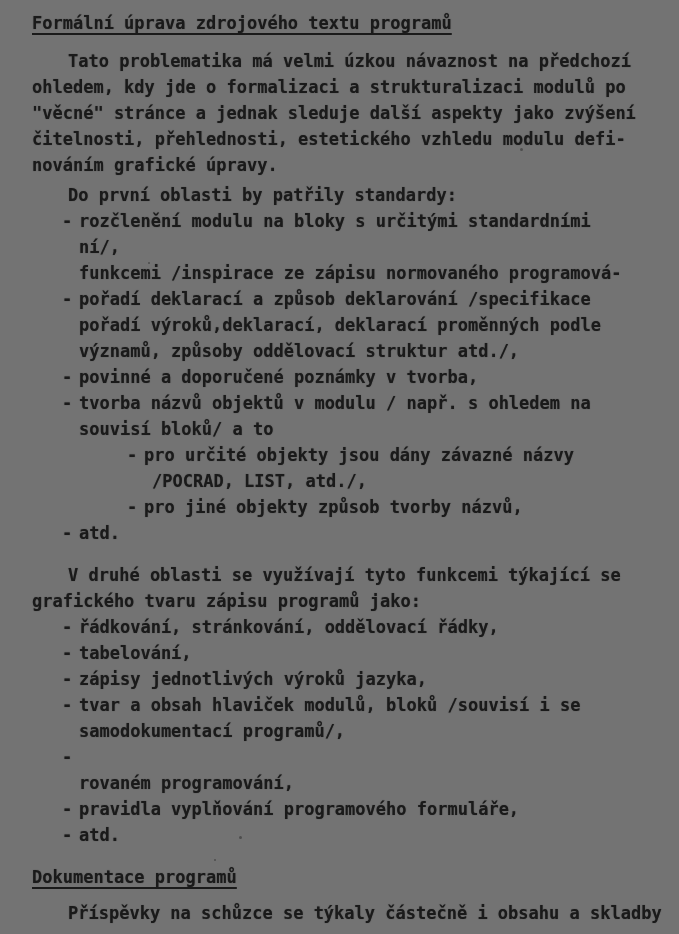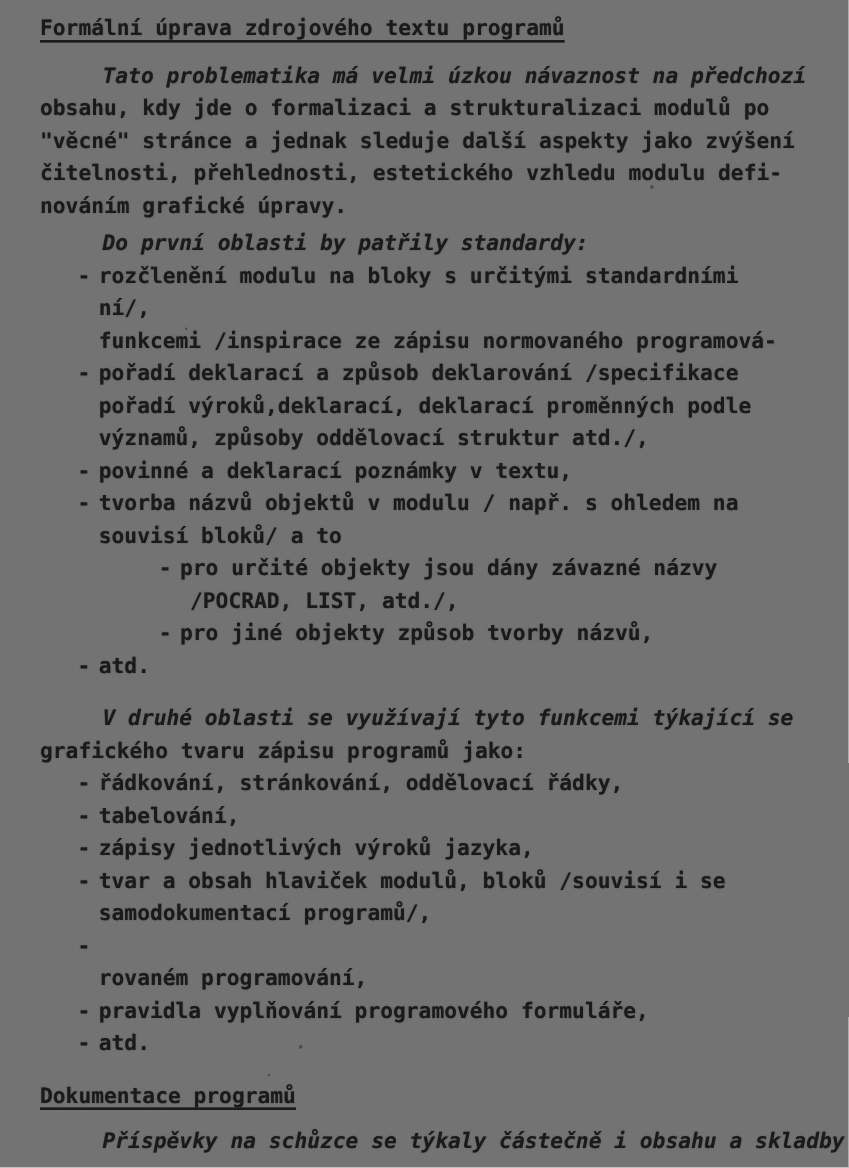--- a/index.html
+++ b/index.html
@@ -29,21 +29,21 @@
   .heading {
     height: 26px;
     white-space: pre;
     text-decoration: underline;
     text-decoration-thickness: 2px;
     text-underline-offset: 4px;
   }
   .h1 { margin-bottom: 12px; }
   .h2 { margin-top: 16px; margin-bottom: 10px; }
   
-  .ind { margin-left: 50px; font-style: italic; }
+  .ind { margin-left: 36px; }
   
   .b1 { margin-left: 30px; display: flex; }
   .c1 { margin-left: 47px; }
   
   .b2 { margin-left: 95px; display: flex; }
   .c2 { margin-left: 120px; }
   .dash { width: 17px; flex: 0 0 17px; }
   .mt4  { margin-top: 4px; }
   .mt16 { margin-top: 16px; }
   
@@ -60,21 +60,21 @@
 </style>
 </head>
 <body>
 
 <div class="page">
 
   <div class="heading h1">Formální úprava zdrojového textu programů</div>
 
   <div>
     <div class="line ind">Tato problematika má velmi úzkou návaznost na předchozí</div>
-    <div class="line">obsahu, kdy jde o formalizaci a strukturalizaci modulů po</div>
+    <div class="line">ohledem, kdy jde o formalizaci a strukturalizaci modulů po</div>
     <div class="line">"věcné" stránce a jednak sleduje další aspekty jako zvýšení</div>
     <div class="line">čitelnosti, přehlednosti, estetického vzhledu modulu defi-</div>
     <div class="line">nováním grafické úpravy.</div>
   </div>
 
   <div class="line ind mt4">Do první oblasti by patřily standardy:</div>
 
   <div>
     <div class="line b1">
       <span class="dash">-</span><span>rozčlenění modulu na bloky s určitými standardními</span>
@@ -82,21 +82,21 @@
     <div class="line c1">ní/,</div>
     <div class="line c1">funkcemi /inspirace ze zápisu normovaného programová-</div>
 
     <div class="line b1">
       <span class="dash">-</span><span>pořadí deklarací a způsob deklarování /specifikace</span>
     </div>
     <div class="line c1">pořadí výroků,deklarací, deklarací proměnných podle</div>
     <div class="line c1">významů, způsoby oddělovací struktur atd./,</div>
 
     <div class="line b1">
-      <span class="dash">-</span><span>povinné a deklarací poznámky v textu,</span>
+      <span class="dash">-</span><span>povinné a doporučené poznámky v tvorba,</span>
     </div>
 
     <div class="line b1">
       <span class="dash">-</span><span>tvorba názvů objektů v modulu / např. s ohledem na</span>
     </div>
     <div class="line c1">souvisí bloků/ a to</div>
 
     <div class="line b2">
       <span class="dash">-</span><span>pro určité objekty jsou dány závazné názvy</span>
     </div>

